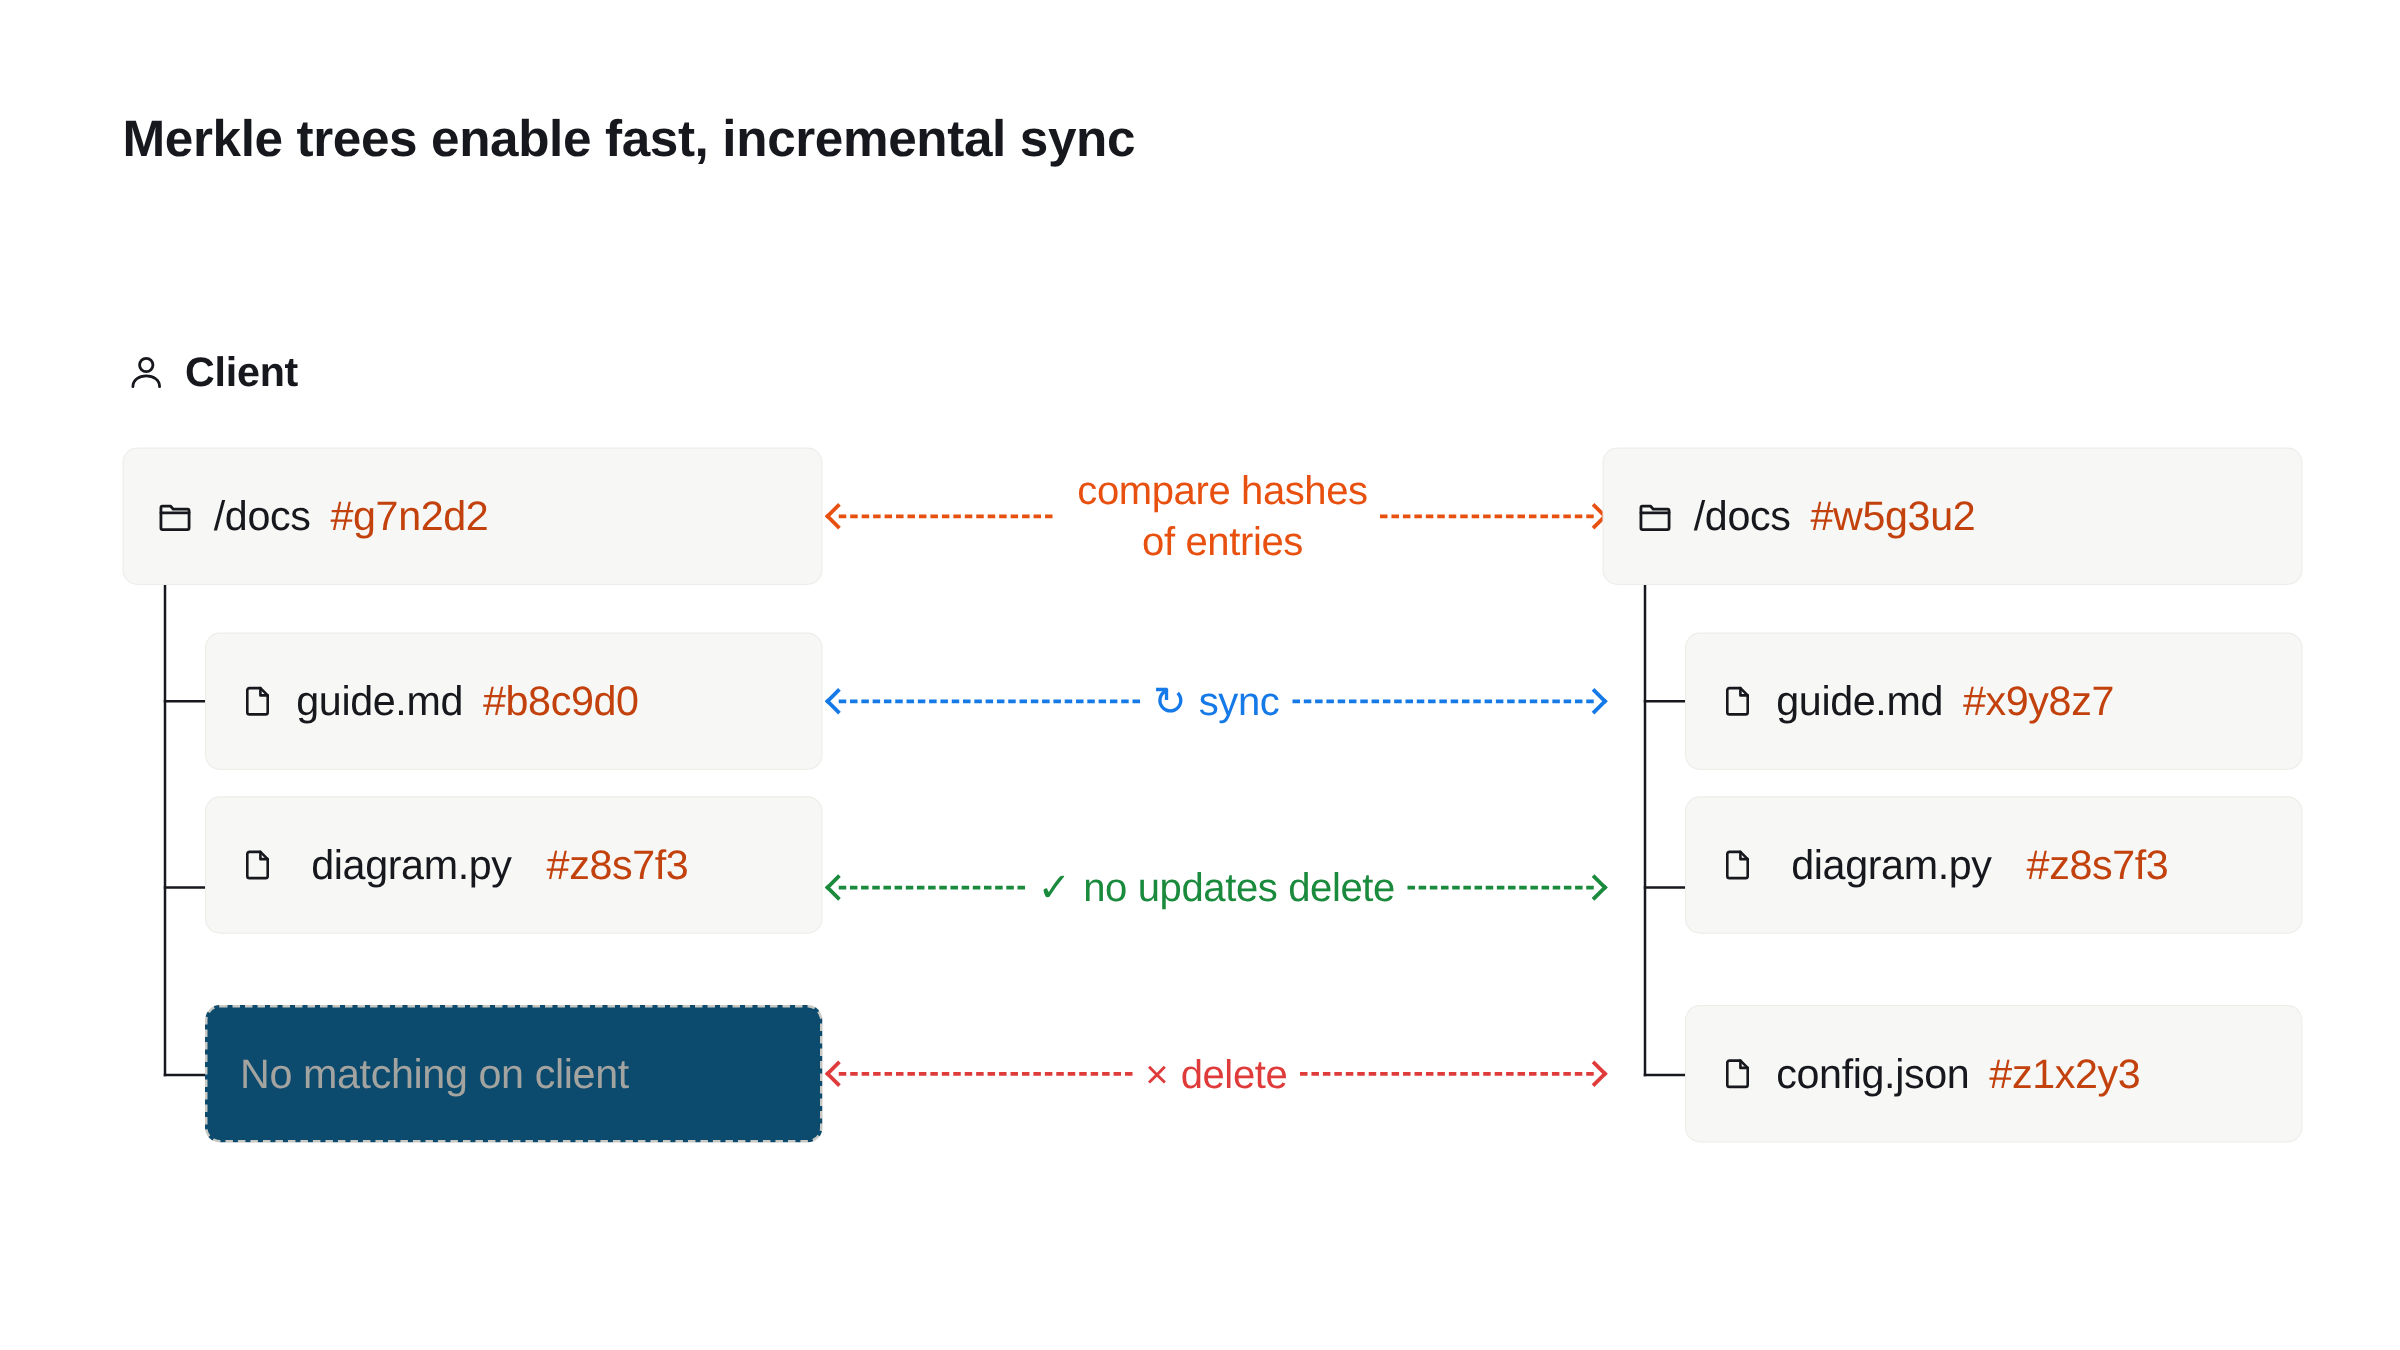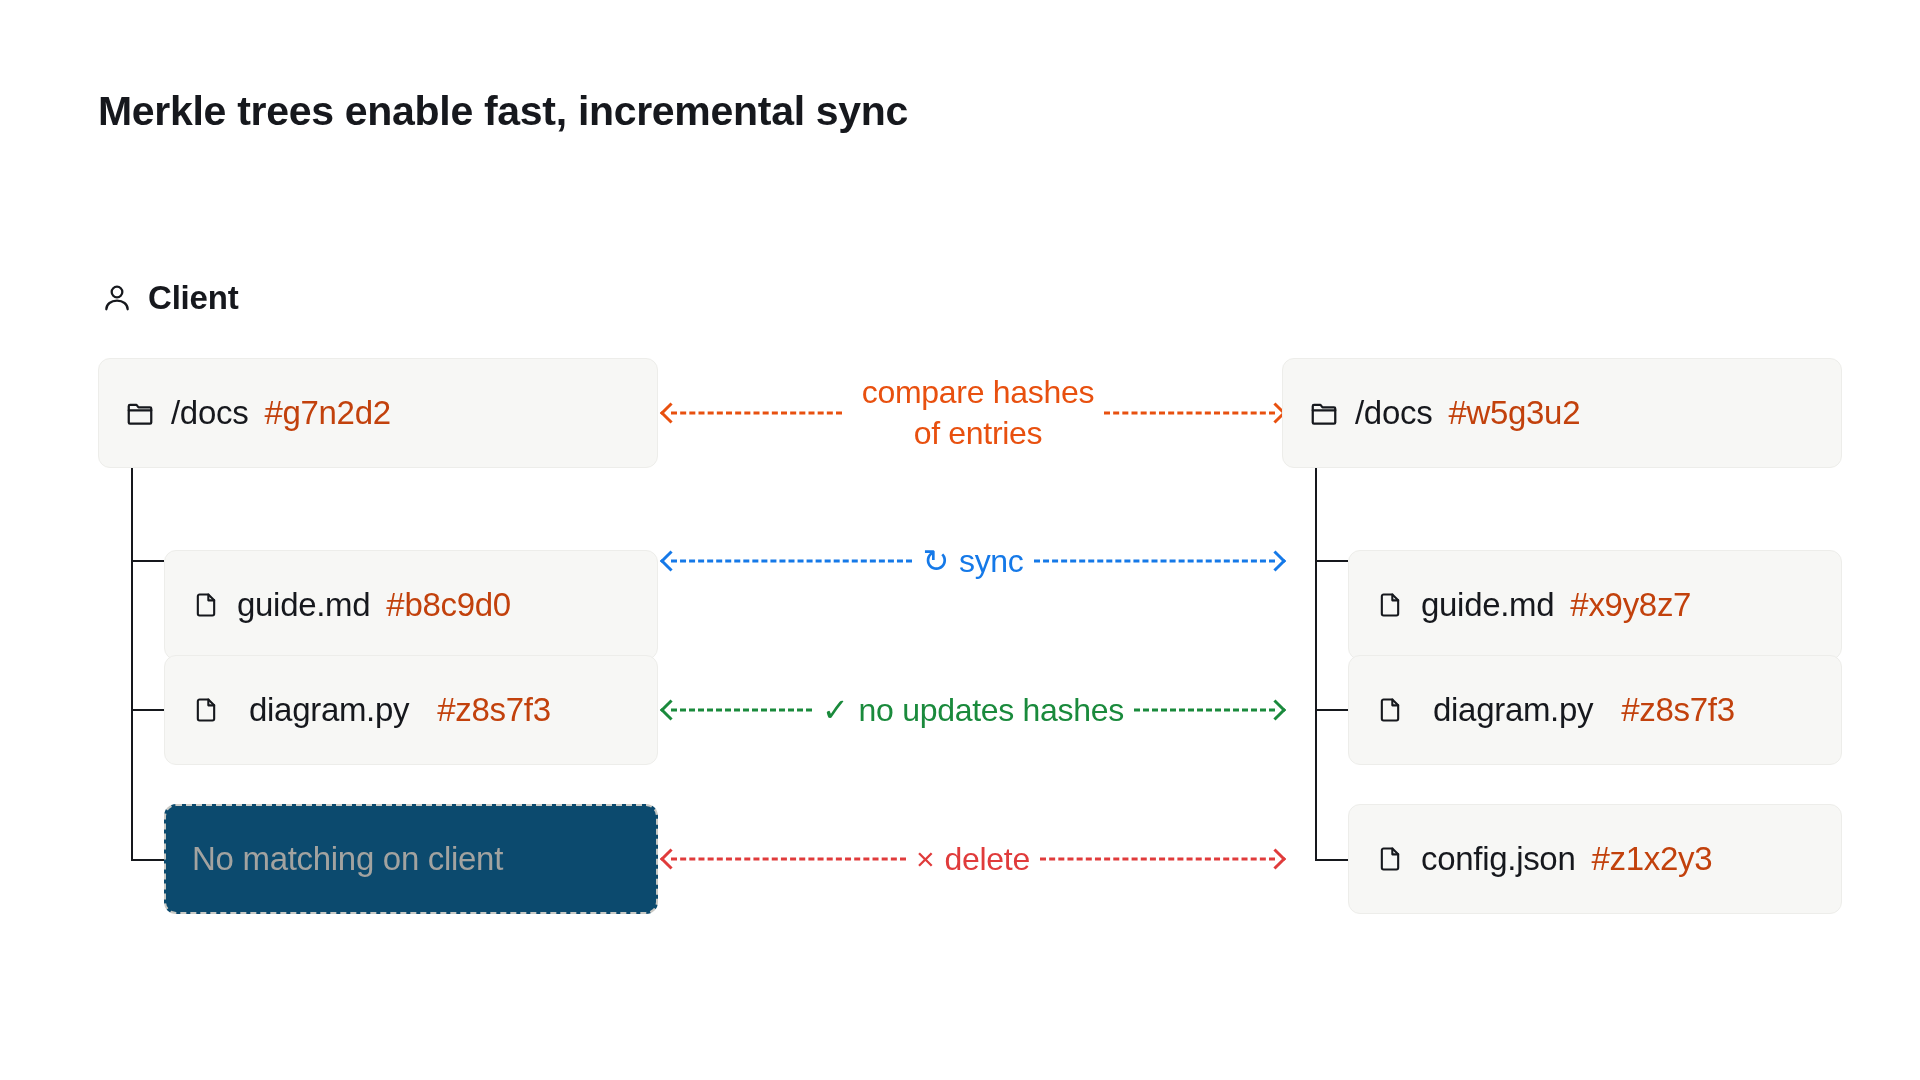--- a/index.html
+++ b/index.html
@@ -72,22 +72,22 @@
     gap: 16px;
     background: #f7f7f5;
     border: 1px solid #ededea;
     border-radius: 12px;
     height: 110px;
     padding: 0 26px;
     white-space: nowrap;
   }
   .node.root  { left: 0px;  width: 560px; top: 0px; }
   .node.child { left: 66px; width: 494px; }
-  .node.child.c0 { top: 148px; margin-top: 44px; }
-  .node.child.c1 { top: 297px; gap: 28px; }
+  .node.child.c0 { top: 148px; }
+  .node.child.c1 { top: 279px; gap: 28px; }
   .node.child.c2 { top: 446px; }
 
   .node.placeholder {
     background: #0c4a6e;
     border: 2px dashed #c9c9c4;
   }
 
   .node-icon {
     width: 30px; height: 30px;
     display: flex; align-items: center; justify-content: center;
@@ -281,21 +281,21 @@
         </span>
     </div>
 
     <div class="relation r2" style="color:#1a8a3c;">
       <span class="arrow left">
           <span class="dash"></span>
           <span class="head"></span>
         </span>
       <span class="rel-label" style="color:#1a8a3c;">
         <span class="rel-glyph">✓</span>
-        <span>no updates hashes</span>
+        <span>no updates delete</span>
       </span>
       <span class="arrow right">
           <span class="dash"></span>
           <span class="head"></span>
         </span>
     </div>
 
     <div class="relation r3" style="color:#e03b3b;">
       <span class="arrow left">
           <span class="dash"></span>

